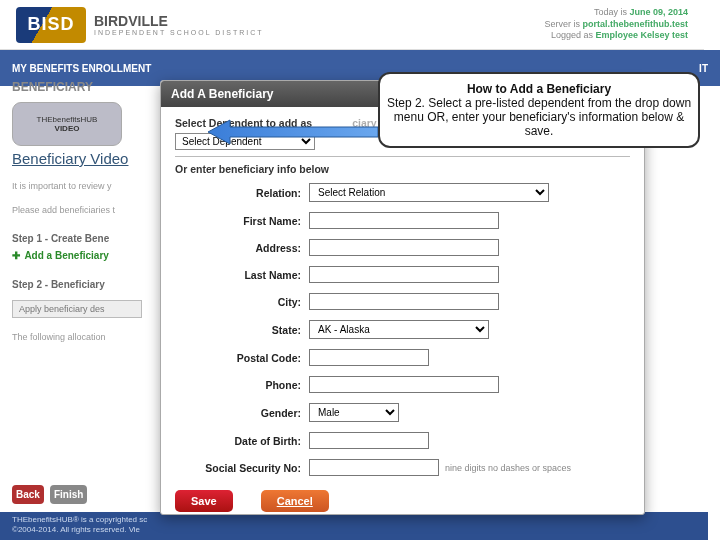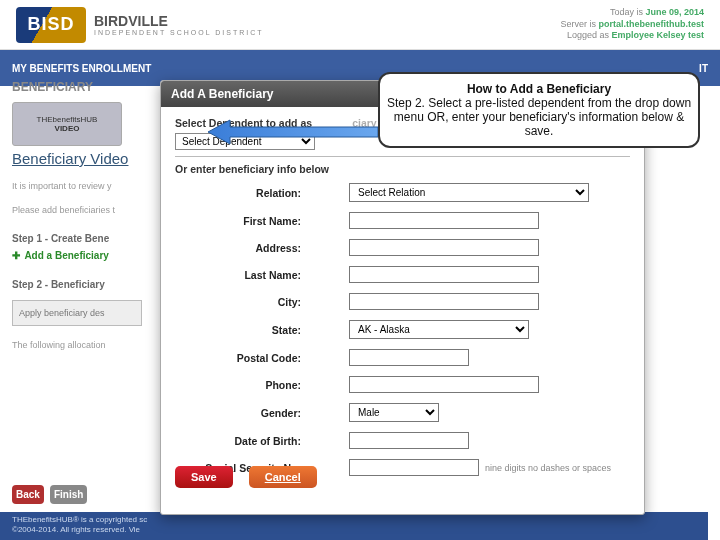--- a/index.html
+++ b/index.html
@@ -8,21 +8,21 @@
     font-family: Arial, Helvetica, sans-serif;
     font-size: 11px;
     background: #fff;
     position: relative;
     color: #333;
   }
   .page-bg { position: absolute; inset: 0; }
 
   
   .topbar {
-    position: absolute; top: 0; left: 0; right: 0; height: 50px;
+    position: absolute; top: 0; left: 0; right: 16px; height: 50px;
     background: #fff; border-bottom: 1px solid #ddd;
     display: flex; align-items: center; padding: 4px 16px;
   }
   .logo { display:flex; align-items:center; gap:8px; }
   .logo-badge {
     width:70px; height:36px;
     background: linear-gradient(120deg,#1a3b7a 40%,#c28a00 40%);
     color:#fff; font-weight:800; font-size:18px;
     display:flex;align-items:center;justify-content:center;
     border-radius:4px; letter-spacing:1px;
@@ -43,30 +43,30 @@
   .nav-right{margin-left:auto;}
 
   
   .leftcol {
     position:absolute; top:80px; left:12px; width:150px;
     color:#555; font-size:10px;
   }
   .leftcol h2 { font-size:12px; color:#888; font-weight:700; margin-bottom:8px;}
   .hub-tile{
     width:110px;height:44px;background:#bcbcc8;border:1px solid #aaa;
-    border-radius:3px;display:flex;flex-direction:column;
+    border-radius:9px;display:flex;flex-direction:column;
     align-items:center;justify-content:center;color:#333;font-size:8px;
     margin-bottom:4px;
   }
   .hub-link{color:#357; font-size:15px; text-decoration:underline;}
   .leftcol p{margin-top:14px; color:#999; font-size:9px;}
   .leftcol .step{margin-top:18px;font-weight:700;color:#666;}
   .add-link{color:#2a8a2a;font-weight:700;margin-top:6px;display:flex;align-items:center;gap:4px;font-size:10px;}
   .designate-bar{
-    margin-top:10px;width:130px;height:26px;border:1px solid #bbb;background:#eee;
+    margin-top:10px;width:130px;height:18px;border:1px solid #bbb;background:#eee;
     font-size:9px;color:#777;display:flex;align-items:center;padding:0 6px;
   }
   .btn-row{position:absolute;bottom:36px;left:12px;display:flex;gap:6px;}
   .pill-btn{
     background:#b03030;color:#fff;font-size:10px;font-weight:700;
     border:none;border-radius:4px;padding:4px 4px;
   }
   .pill-btn.gray{background:#888;}
 
   .footer{
@@ -97,27 +97,27 @@
   .modal-sub{
     font-weight:700;font-size:10.5px;margin-top:6px;margin-bottom:8px;
     border-top:1px solid #bbb;padding-top:6px;
   }
   .form-row{display:flex;align-items:center;margin-bottom:10px;}
   .form-row label{
     width:134px;text-align:right;padding-right:8px;
     font-size:10.5px;font-weight:700;color:#222;
   }
   .form-row input[type=text], .form-row select{
-    width:190px;font-size:10px;padding:2px 4px;border:1px solid #777;background:#fff;margin-left:40px;
+    width:190px;font-size:10px;padding:2px 4px;border:1px solid #777;background:#fff;
   }
   .form-row select{width:196px;}
   .form-row.short input{width:120px;}
   .hint{font-size:9px;color:#888;margin-left:6px;}
   .modal-footer{
-    position:absolute;bottom:26px;left:14px;display:flex;gap:16px;
+    position:absolute;bottom:2px;left:14px;display:flex;gap:28px;
   }
   .mbtn{
     border:none;border-radius:5px;padding:5px 16px;font-size:11px;
     font-weight:700;color:#fff;cursor:pointer;
   }
   .mbtn.save{background:linear-gradient(#d23,#a11);}
   .mbtn.cancel{background:linear-gradient(#e73,#c52);text-decoration:underline;}
 
   
   .bubble{

